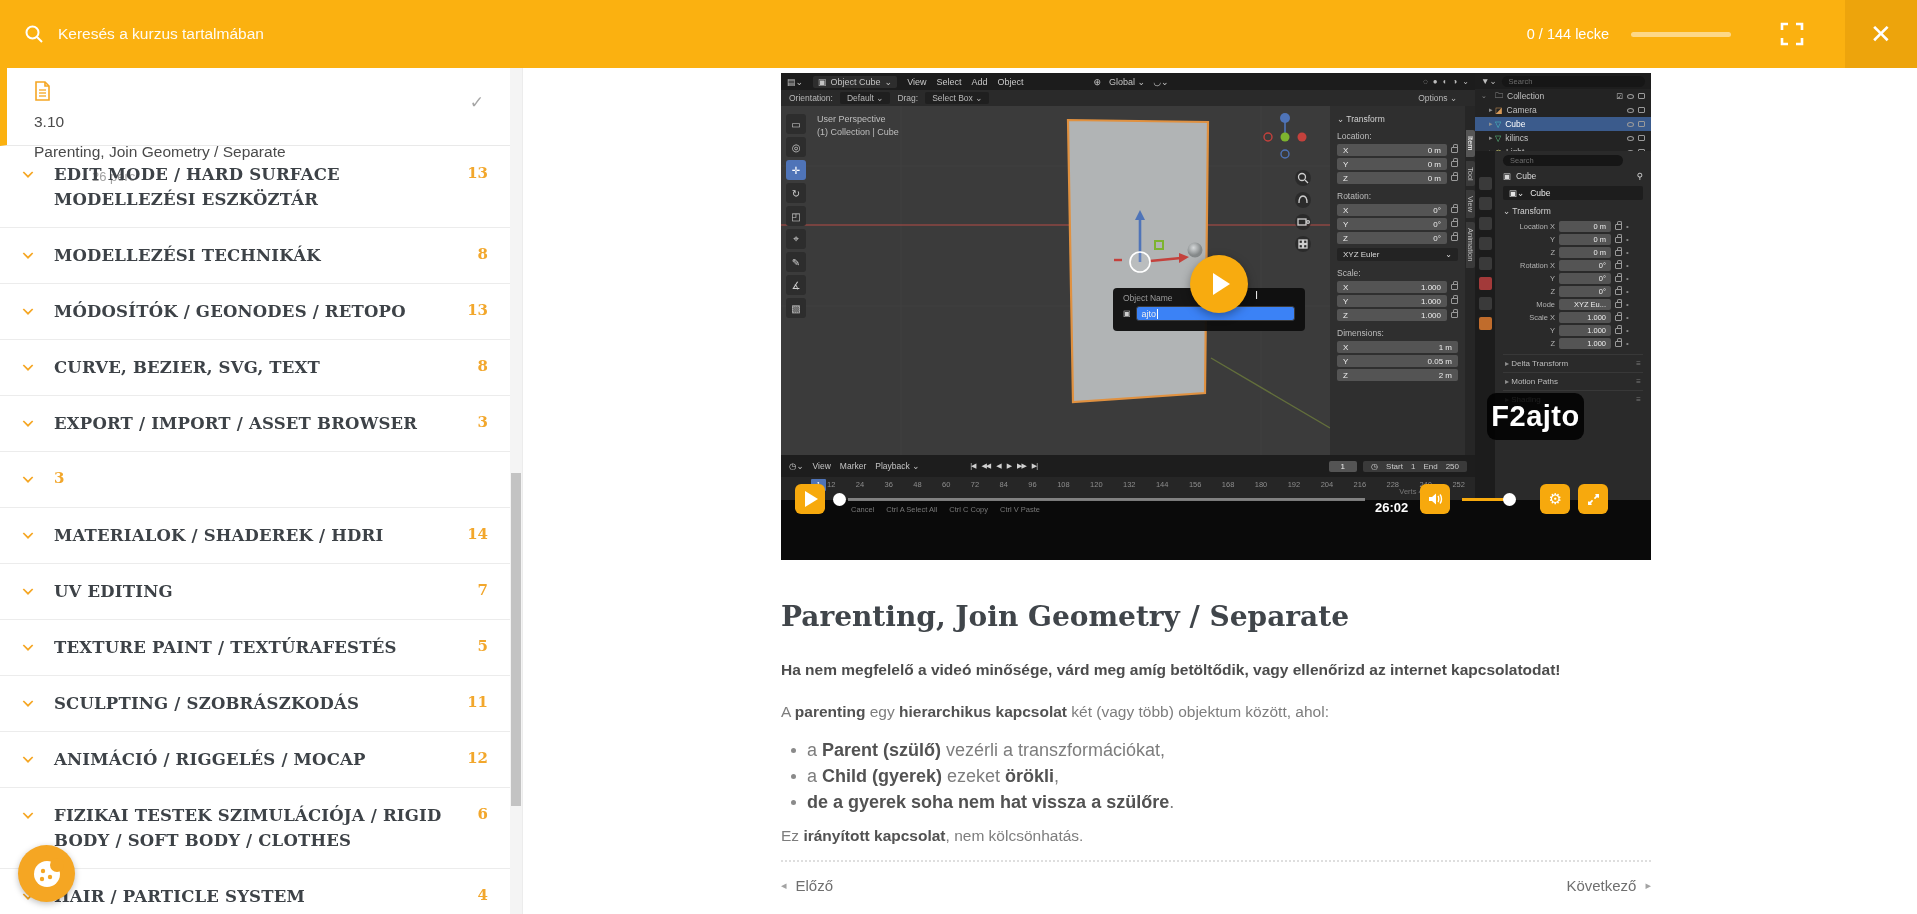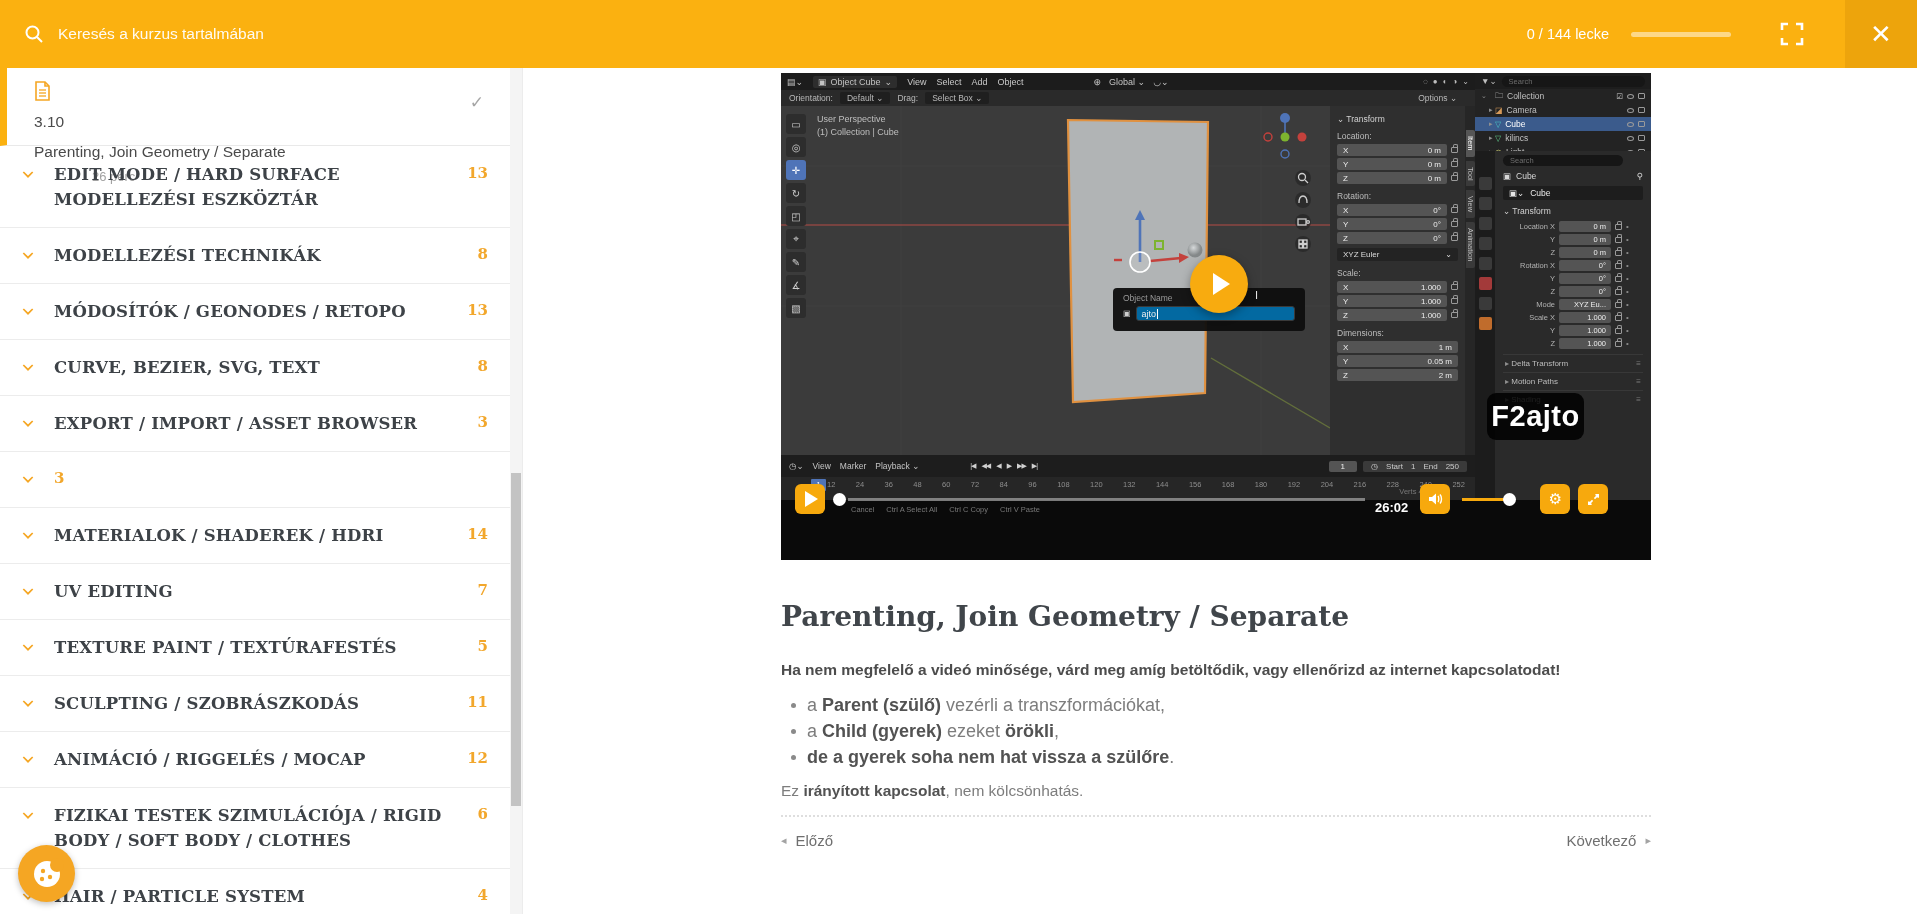--- a/index.html
+++ b/index.html
@@ -138,21 +138,21 @@
   
   .play-ov { position:absolute; left:409px; top:182px; width:58px; height:58px; border-radius:50%;
              background:#f8ab0f; box-shadow:0 3px 10px rgba(0,0,0,.35); display:flex; align-items:center;
              justify-content:center; z-index:6; cursor:pointer; }
   .play-ov i { width:0; height:0; border-left:17px solid #fff; border-top:11px solid transparent;
                border-bottom:11px solid transparent; margin-left:5px; }
   .obj-popup { position:absolute; left:332px; top:215px; width:192px; height:43px; background:rgba(14,14,14,.95);
                border-radius:4px; z-index:5; padding:5px 10px; }
   .obj-popup .lab { color:#9a9a9a; font-size:8.5px; margin-bottom:3px; }
   .obj-row { display:flex; gap:5px; align-items:center; }
-  .obj-input { flex:1; background:#0369a1; border:1px solid #3a3a3a; border-radius:3px; height:15px;
+  .obj-input { flex:1; background:#3b82f6; border:1px solid #3a3a3a; border-radius:3px; height:15px;
                color:#efefef; font-size:9px; display:flex; align-items:center; padding:0 5px; }
   .caret { display:inline-block; width:1px; height:10px; background:#fff; margin-left:1px; }
   .ibeam { position:absolute; left:142px; top:1px; color:#e8e8e8; font-size:11px; }
   .keys-ov { position:absolute; left:706px; top:320px; width:97px; height:47px; background:rgba(0,0,0,.85);
              border-radius:9px; z-index:7; display:flex; align-items:center; justify-content:center;
              color:#fff; font-weight:bold; font-size:29px; letter-spacing:.5px; }
   .v-controls { position:absolute; left:0; top:404px; width:870px; height:44px; z-index:10;
                 display:flex; align-items:center; }
   .cbtn { width:30px; height:30px; border-radius:6px; background:#f7a90d; color:#fff; display:flex;
           align-items:center; justify-content:center; cursor:pointer; flex:0 0 auto; }
@@ -811,20 +811,21 @@
       <div class="cbtn fs">
         <svg width="15" height="15" viewBox="0 0 16 16">
           <path d="M10 3h3v3 M13 3L9 7 M6 13H3v-3 M3 13l4-4" stroke="#fff" stroke-width="1.7" fill="none"></path>
         </svg>
       </div>
     </div>
   </div>
 
   <h1 class="art-title">Parenting, Join Geometry / Separate</h1>
   <p class="lead">Ha nem megfelelő a videó minősége, várd meg amíg betöltődik, vagy ellenőrizd az internet kapcsolatodat!</p>
+  <p class="para"><span>A </span><b>parenting</b><span> egy </span><b>hierarchikus kapcsolat</b><span> két (vagy több) objektum között, ahol:</span></p>
   <ul class="blist">
         <li><span>a </span><b>Parent (szülő)</b><span> vezérli a transzformációkat,</span></li>
         <li><span>a </span><b>Child (gyerek)</b><span> ezeket </span><b>örökli</b><span>,</span></li>
         <li><b>de a gyerek soha nem hat vissza a szülőre</b><span>.</span></li>
       </ul>
   <p class="outro"><span>Ez </span><b>irányított kapcsolat</b><span>, nem kölcsönhatás.</span></p>
   <div class="divider"></div>
   <div class="navrow">
     <span class="navlink">
       <span class="tri">◂</span>

